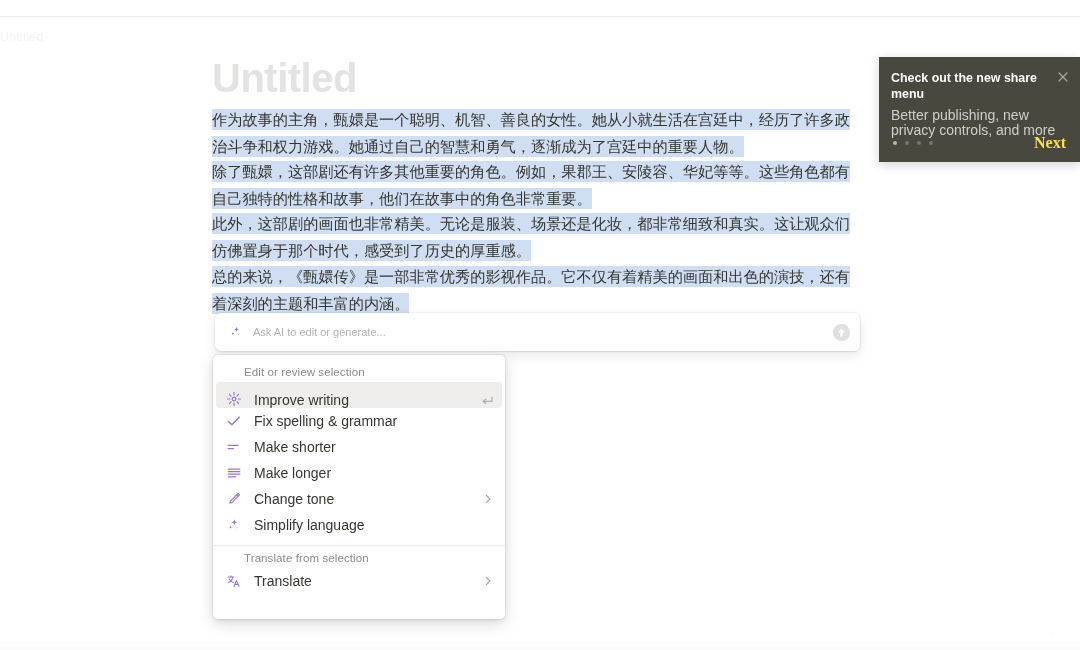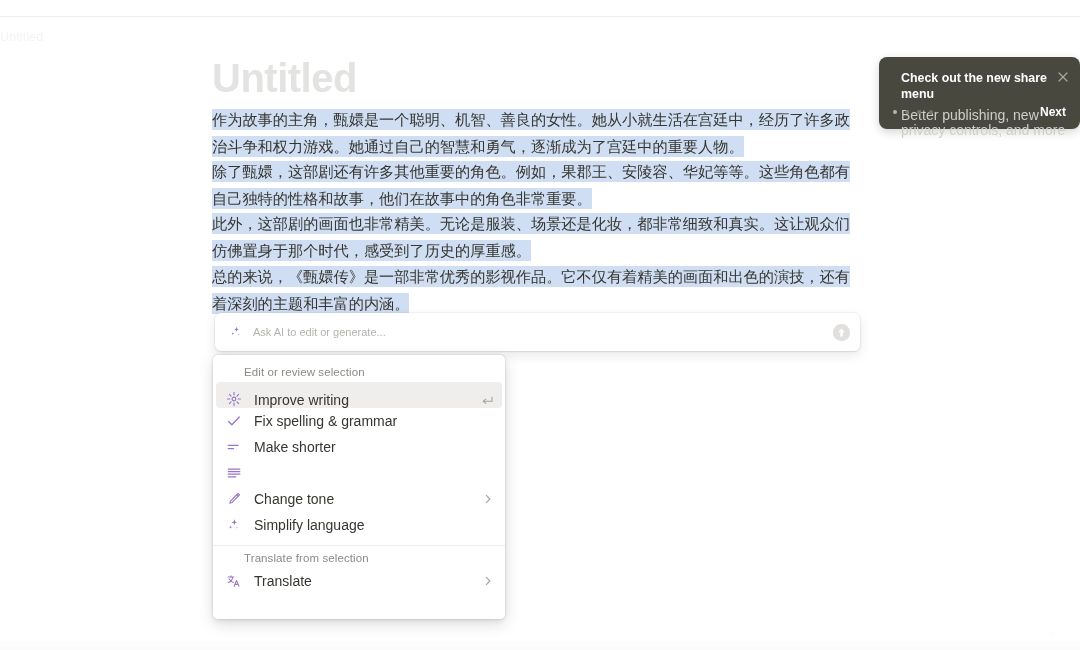--- a/index.html
+++ b/index.html
@@ -190,24 +190,24 @@
     background: linear-gradient(to bottom, rgba(255,255,255,0) 0%, #ffffff 72%);
     pointer-events: none;
   }
 
   
   .toast {
     position: absolute;
     top: 48px;
     left: 879px;
     width: 201px;
-    height: 72px;
+    height: 105px;
     background: #49483f;
-    border-radius: 8px;
-    padding: 13px 14px 10px 22px;
+    border-radius: 0;
+    padding: 13px 14px 10px 12px;
     box-shadow: 0 3px 10px rgba(15,15,15,0.18);
   }
   .toast-title {
     font-size: 12.4px;
     font-weight: bold;
     color: #ffffff;
     line-height: 16px;
     padding-right: 16px;
   }
   .toast-close {
@@ -228,24 +228,25 @@
     left: 14px; right: 14px;
     bottom: 10px;
     display: flex;
     align-items: center;
     justify-content: space-between;
   }
   .dots { display: flex; align-items: center; gap: 8px; }
   .dot { width: 4px; height: 4px; border-radius: 50%; background: #77756c; }
   .dot.on { background: #b8b6ae; }
   .toast-next {
-    font-size: 12px;
+    font-size: 16px;
     font-weight: bold;
-    color: #ffffff;
+    color: #fde047;
     cursor: pointer;
+    font-family: Liberation Serif, serif;
   }
 
   
   .bottom-edge {
     position: absolute;
     left: 0; bottom: 0;
     width: 1080px; height: 18px;
     background: linear-gradient(to bottom, rgba(0,0,0,0.012), rgba(0,0,0,0.018));
   }
   .help-btn {
@@ -360,20 +361,21 @@
       <span class="mi-icon">
         <svg width="16" height="16" viewBox="0 0 18 18">
           <g stroke="#9a74c7" stroke-width="1.4" stroke-linecap="round">
             <line x1="2.5" y1="4.6" x2="15.5" y2="4.6"></line>
             <line x1="2.5" y1="7.5" x2="15.5" y2="7.5"></line>
             <line x1="2.5" y1="10.4" x2="15.5" y2="10.4"></line>
             <line x1="2.5" y1="13.3" x2="11" y2="13.3"></line>
           </g>
         </svg>
       </span>
+      <span class="mi-label">Make longer</span>
       <span class="mi-right"></span>
     </div>
 
     <div class="menu-item">
       <span class="mi-icon">
         <svg width="16" height="16" viewBox="0 0 18 18">
           <path d="M13.6 2.8l1.6 1.6-8.6 8.6-2.3.7.7-2.3z" fill="none" stroke="#9a74c7" stroke-width="1.3" stroke-linejoin="round"></path>
           <line x1="11.9" y1="4.5" x2="13.5" y2="6.1" stroke="#9a74c7" stroke-width="1.3"></line>
         </svg>
       </span>

